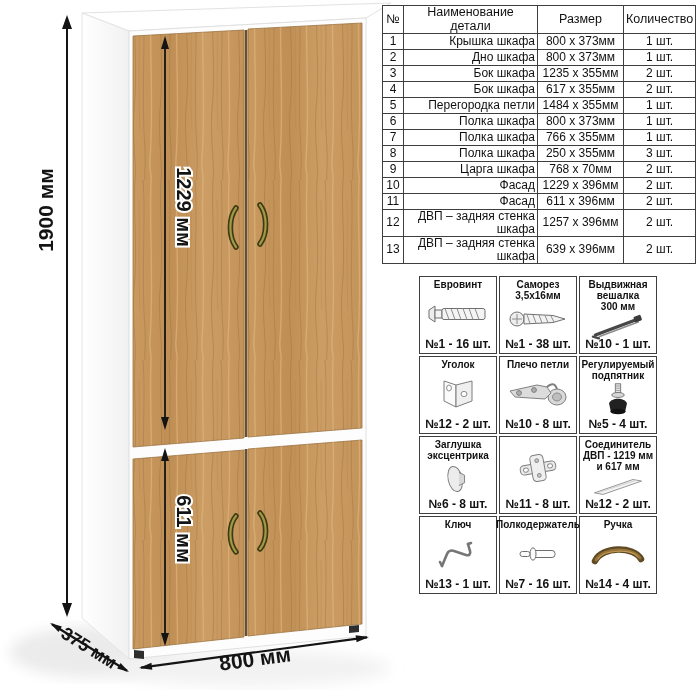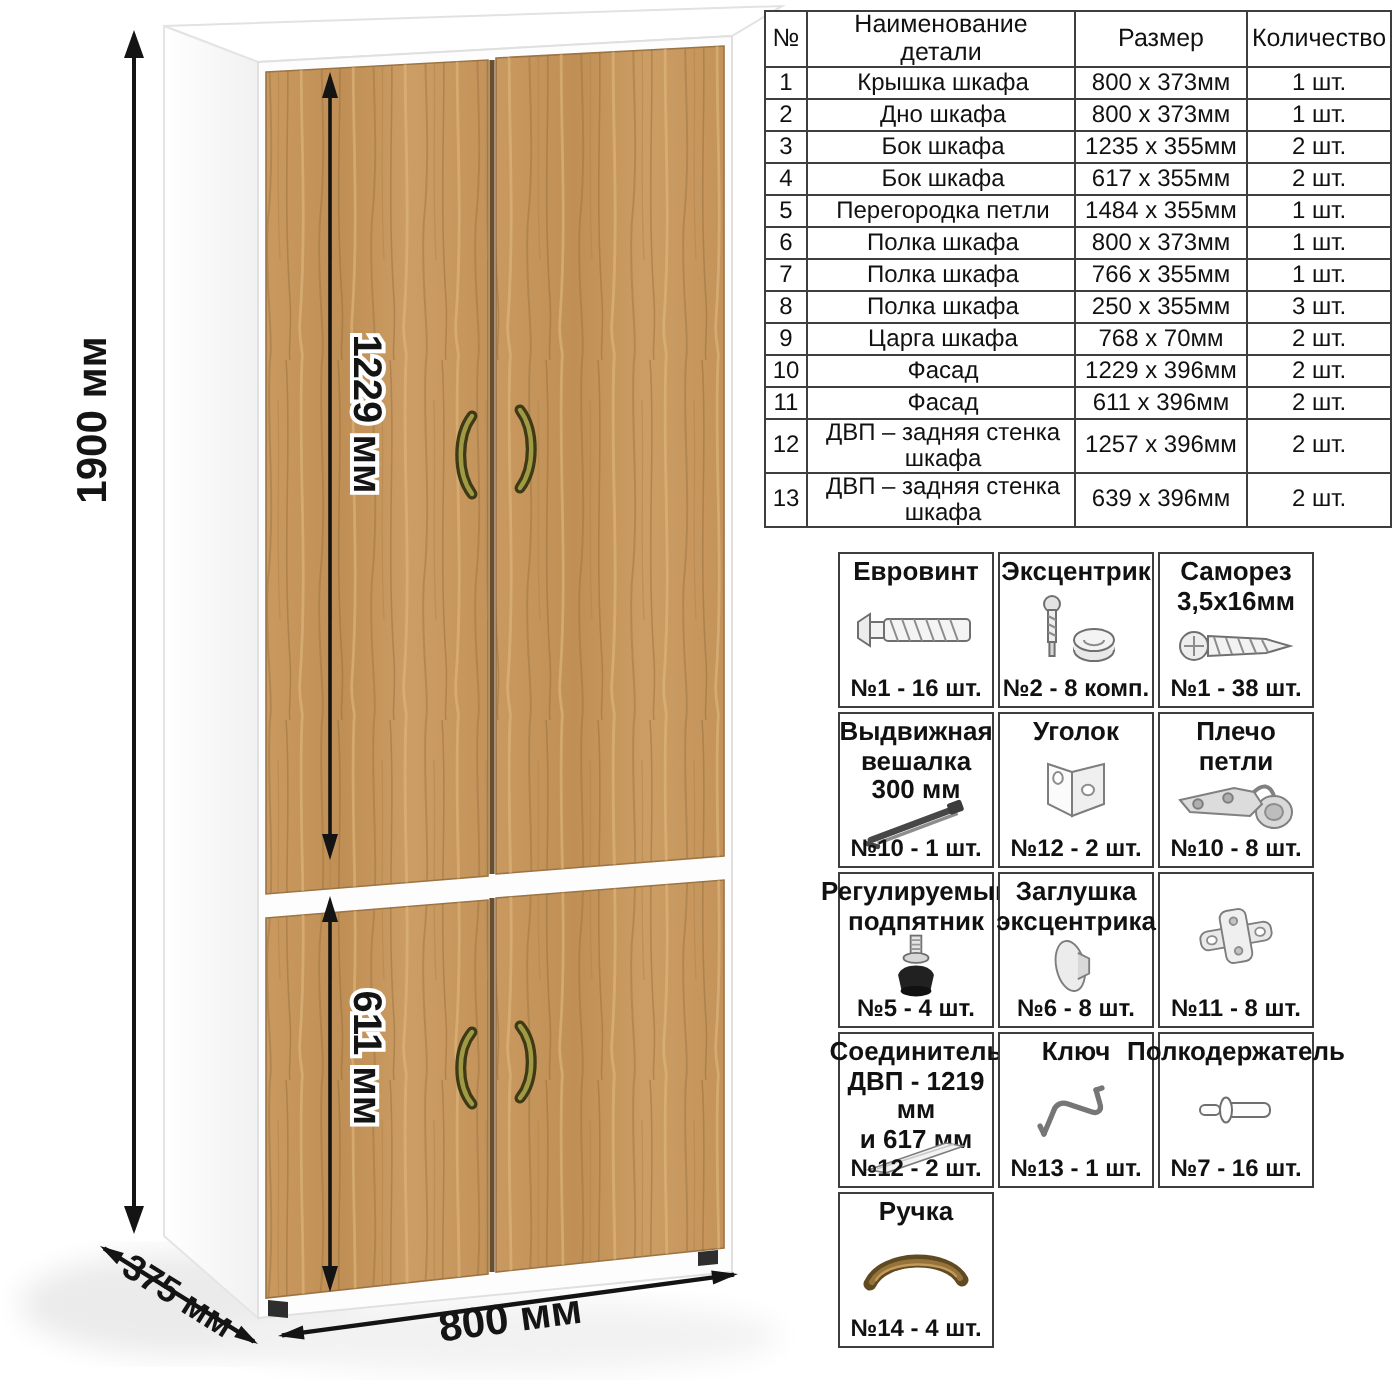--- a/index.html
+++ b/index.html
@@ -5,29 +5,29 @@
   html,body{margin:0;padding:0;background:#fff;}
   .stage{position:relative;width:700px;height:700px;background:#ffffff;overflow:hidden;
          font-family:"Liberation Sans",sans-serif;color:#111;}
   
   .parts{position:absolute;left:382px;top:5px;border-collapse:collapse;table-layout:fixed;
          font-size:12px;background:#fff;}
   .parts th,.parts td{border:1.6px solid #3e3e3e;padding:0 2px;line-height:1.08;vertical-align:middle;}
   .parts th{font-weight:400;font-size:12.5px;text-align:center;height:17px;}
   .parts td{height:15px;}
   .parts td.c{text-align:center;}
-  .parts td.l{text-align:center;padding-left:4px;}
+  .parts td.l{text-align:right;padding-left:4px;}
   
   .hw{position:absolute;left:419px;top:276px;display:grid;
       grid-template-columns:repeat(3,78px);grid-auto-rows:78px;gap:2px;}
   .hw-cell{border:1.8px solid #3e3e3e;background:#fff;box-sizing:border-box;
            display:flex;flex-direction:column;align-items:center;justify-content:space-between;
            padding:2px 1px;}
   .hw-cell.empty{border:none;background:transparent;}
-  .hw-title{font-size:13px;font-weight:700;text-align:center;white-space:pre-line;line-height:1.12;}
+  .hw-title{font-size:10px;font-weight:700;text-align:center;white-space:pre-line;line-height:1.12;}
   .hw-qty{font-size:12px;font-weight:700;}
   .hw-icon{flex:1;display:flex;align-items:center;justify-content:center;min-height:0;}
   
   .draw{position:absolute;left:0;top:0;}
   .dim{font-weight:700;fill:#141414;}
   .halo{paint-order:stroke;stroke:#ffffff;stroke-width:4px;}
 </style>
 </head>
 <body>
 
@@ -241,36 +241,20 @@
         <svg width="62" height="20" viewBox="0 0 62 20">
             <polygon points="2,6 8,2 8,18 2,14" fill="#ececec" stroke="#6f6f6f"></polygon>
             <rect x="8" y="6" width="7" height="8" fill="#f2f2f2" stroke="#6f6f6f"></rect>
             <rect x="15" y="4.5" width="43" height="11" rx="2" fill="#f4f4f4" stroke="#6f6f6f"></rect>
             <path d="M18,4.5 L22,15.5 M24,4.5 L28,15.5 M30,4.5 L34,15.5 M36,4.5 L40,15.5 M42,4.5 L46,15.5 M48,4.5 L52,15.5" stroke="#8c8c8c" stroke-width="1" fill="none"></path>
           </svg>
       </div>
       <div class="hw-qty">№1 - 16 шт.</div>
     </div>
 
-    <div class="hw-cell">
-      <div class="hw-title">Эксцентрик</div>
-      <div class="hw-icon">
-        <svg width="44" height="36" viewBox="0 0 44 36">
-            <circle cx="10" cy="5" r="4" fill="#e3e3e3" stroke="#6f6f6f"></circle>
-            <rect x="8" y="8" width="4" height="16" fill="#ededed" stroke="#6f6f6f"></rect>
-            <path d="M8,11 L12,13 M8,15 L12,17 M8,19 L12,21" stroke="#8c8c8c" fill="none"></path>
-            <rect x="8.7" y="24" width="2.6" height="7" fill="#d6d6d6" stroke="#6f6f6f"></rect>
-            <ellipse cx="31" cy="28" rx="10" ry="5.5" fill="#e8e8e8" stroke="#6f6f6f"></ellipse>
-            <rect x="21" y="23" width="20" height="5" fill="#efefef" stroke="none"></rect>
-            <ellipse cx="31" cy="23" rx="10" ry="5.5" fill="#f3f3f3" stroke="#6f6f6f"></ellipse>
-            <path d="M26,23 a5,2.6 0 0 0 10,0" fill="none" stroke="#8c8c8c"></path>
-          </svg>
-      </div>
-      <div class="hw-qty">№2 - 8 комп.</div>
-    </div>
 
     <div class="hw-cell">
       <div class="hw-title">Саморез
 3,5х16мм</div>
       <div class="hw-icon">
         <svg width="58" height="22" viewBox="0 0 58 22">
             <circle cx="8" cy="11" r="7" fill="#ededed" stroke="#6f6f6f"></circle>
             <path d="M8,6 V16 M3,11 H13" stroke="#8c8c8c" fill="none"></path>
             <polygon points="15,6 44,7.5 56,11 44,14.5 15,16" fill="#f2f2f2" stroke="#6f6f6f"></polygon>
             <path d="M18,6.5 L21,15.5 M24,7 L27,15 M30,7 L33,15 M36,7.5 L39,14.5 M42,8 L45,14" stroke="#8c8c8c" fill="none"></path>

